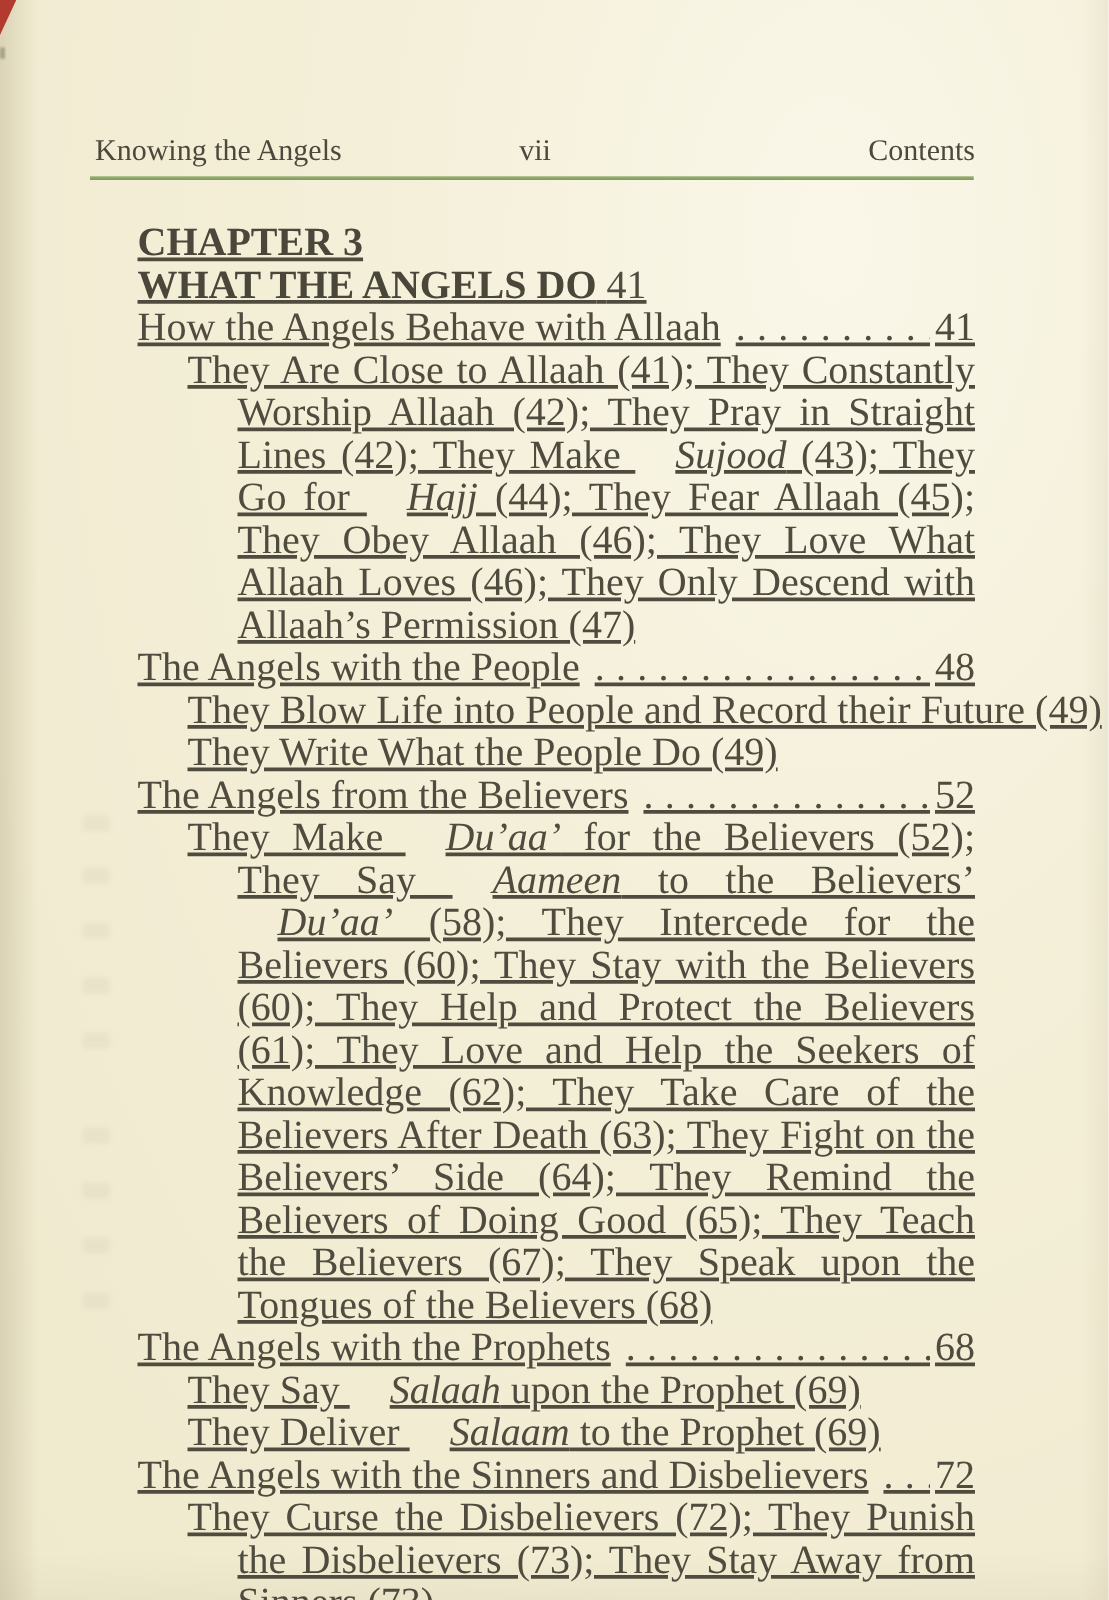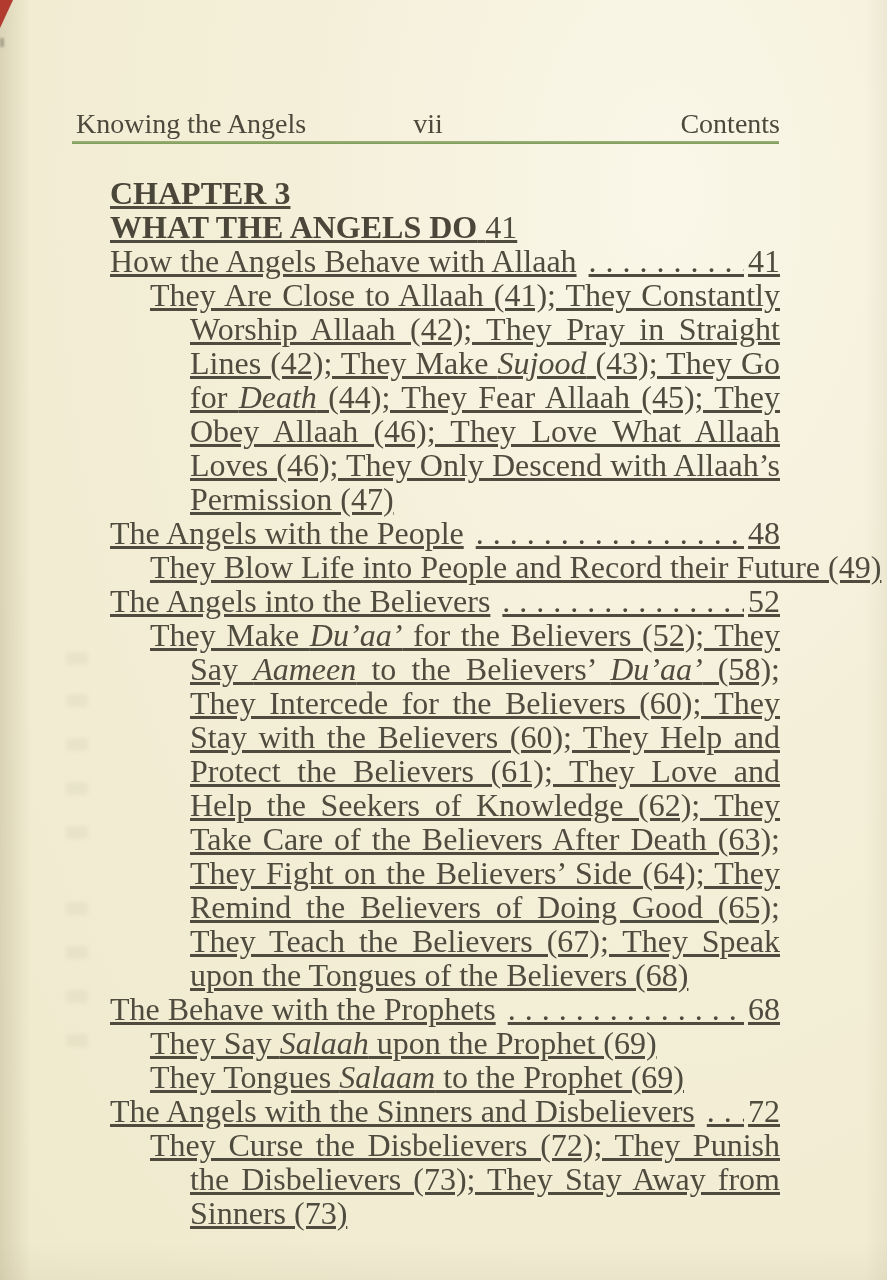--- a/index.html
+++ b/index.html
@@ -24,21 +24,21 @@
     position:absolute; left:0; top:38px; width:4px; height:9px;
     background:#6a6757; opacity:.45; filter:blur(1px);
   }
   .ghost {
     position:absolute; left:66px; width:22px; height:13px;
     background:#7e7a5e; opacity:.07; filter:blur(2px); border-radius:3px;
   }
   .running-head {
     position:absolute; top:108px; left:76px; width:704px;
     display:grid; grid-template-columns:1fr auto 1fr; align-items:baseline;
-    font-size:28px; color:#4c493c;
+    font-size:24px; color:#4c493c;
   }
   .running-head .rh-right { justify-self:end; }
   .head-rule {
     position:absolute; top:141px; left:72px; width:707px; height:3px;
     background:linear-gradient(180deg,#9db37a 0%, #7e9a58 100%);
   }
   .content {
     position:absolute; top:176px; left:110px; width:670px;
     font-size:32px; line-height:34px;text-decoration:underline;
   }
@@ -49,21 +49,21 @@
   .toc-head .dot-leader {
     flex:1 1 auto; overflow:hidden; white-space:nowrap;
     letter-spacing:9px; padding:0 2px 0 12px;
   }
   .toc-head .page-number { text-align:right; min-width:36px; flex:0 0 auto; }
   .toc-para {
     text-align:justify; padding-left:80px; text-indent:-40px;
     text-justify:inter-word;
   }
   .toc-line { padding-left:40px; white-space:nowrap; }
-  em { font-style:italic; }
+  em { font-style:italic;margin-left:32px; }
 </style>
 </head>
 <body>
 
 <div class="page">
 
   <div class="corner-mark"></div>
   <div class="speck"></div>
 
   <div class="ghost" style="top:652px"></div>
@@ -89,40 +89,41 @@
     <div>
       <span class="chapter-title">WHAT THE ANGELS DO</span>
       <span class="chapter-page"> 41</span>
     </div>
     <div id="toc-list">
         <div class="toc-head">
           <span class="toc-label">How the Angels Behave with Allaah</span>
           <span class="dot-leader">............................................................</span>
           <span class="page-number">41</span>
         </div>
-        <div class="toc-para"><span>They Are Close to Allaah (41); They Constantly Worship Allaah (42); They Pray in Straight Lines (42); They Make </span><em>Sujood</em><span> (43); They Go for </span><em>Death</em><span> (44); They Fear Allaah (45); They Obey Allaah (46); They Love What Allaah Loves (46); They Only Descend with Allaah’s Permission (47)</span></div>
+        <div class="toc-para"><span>They Are Close to Allaah (41); They Constantly Worship Allaah (42); They Pray in Straight Lines (42); They Make </span><em>Sujood</em><span> (43); They Go for </span><em>Hajj</em><span> (44); They Fear Allaah (45); They Obey Allaah (46); They Love What Allaah Loves (46); They Only Descend with Allaah’s Permission (47)</span></div>
         <div class="toc-head">
           <span class="toc-label">The Angels with the People</span>
           <span class="dot-leader">............................................................</span>
           <span class="page-number">48</span>
         </div>
         <div class="toc-line"><span>They Blow Life into People and Record their Future (49)</span></div>
+        <div class="toc-line"><span>They Write What the People Do (49)</span></div>
         <div class="toc-head">
-          <span class="toc-label">The Angels into the Believers</span>
+          <span class="toc-label">The Angels from the Believers</span>
           <span class="dot-leader">............................................................</span>
           <span class="page-number">52</span>
         </div>
         <div class="toc-para"><span>They Make </span><em>Du’aa’</em><span> for the Believers (52); They Say </span><em>Aameen</em><span> to the Believers’ </span><em>Du’aa’</em><span> (58); They Intercede for the Believers (60); They Stay with the Believers (60); They Help and Protect the Believers (61); They Love and Help the Seekers of Knowledge (62); They Take Care of the Believers After Death (63); They Fight on the Believers’ Side (64); They Remind the Believers of Doing Good (65); They Teach the Believers (67); They Speak upon the Tongues of the Believers (68)</span></div>
         <div class="toc-head">
-          <span class="toc-label">The Behave with the Prophets</span>
+          <span class="toc-label">The Angels with the Prophets</span>
           <span class="dot-leader">............................................................</span>
           <span class="page-number">68</span>
         </div>
         <div class="toc-line"><span>They Say </span><em>Salaah</em><span> upon the Prophet (69)</span></div>
-        <div class="toc-line"><span>They Tongues </span><em>Salaam</em><span> to the Prophet (69)</span></div>
+        <div class="toc-line"><span>They Deliver </span><em>Salaam</em><span> to the Prophet (69)</span></div>
         <div class="toc-head">
           <span class="toc-label">The Angels with the Sinners and Disbelievers</span>
           <span class="dot-leader">............................................................</span>
           <span class="page-number">72</span>
         </div>
         <div class="toc-para"><span>They Curse the Disbelievers (72); They Punish the Disbelievers (73); They Stay Away from Sinners (73)</span></div>
       </div>
   </div>
 
 </div>

